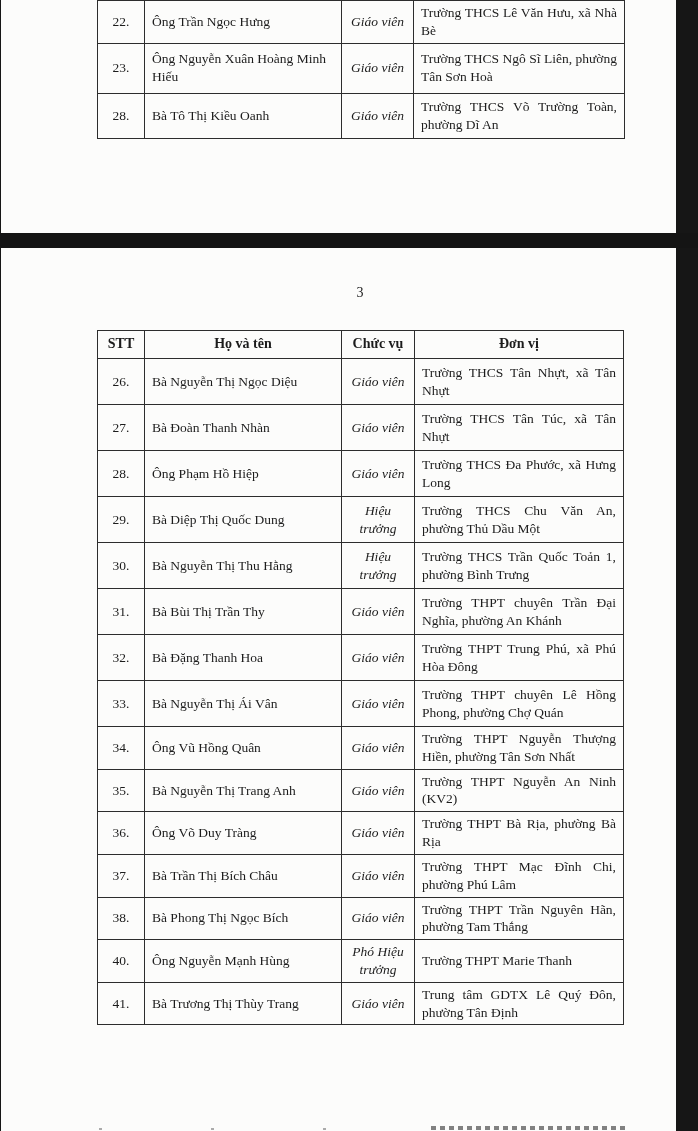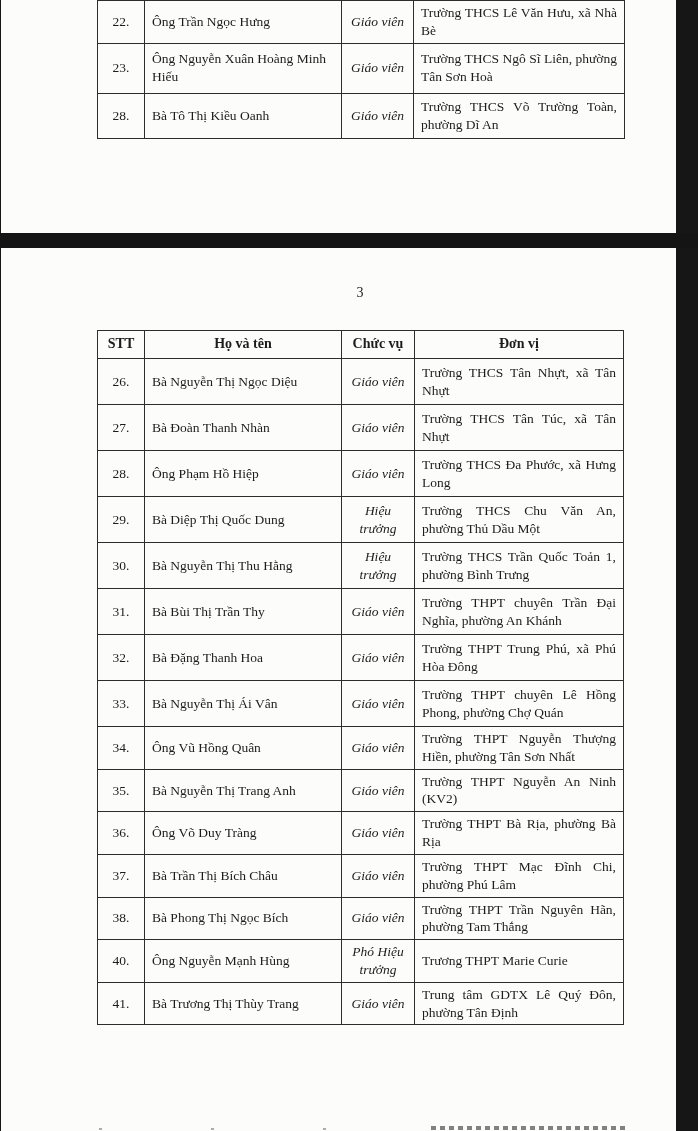--- a/index.html
+++ b/index.html
@@ -203,21 +203,21 @@
           <tr>
             <td class="col-stt">38.</td>
             <td class="col-name">Bà Phong Thị Ngọc Bích</td>
             <td class="col-role">Giáo viên</td>
             <td class="col-unit">Trường THPT Trần Nguyên Hãn, phường Tam Thắng</td>
           </tr>
           <tr>
             <td class="col-stt">40.</td>
             <td class="col-name">Ông Nguyễn Mạnh Hùng</td>
             <td class="col-role">Phó Hiệu trưởng</td>
-            <td class="col-unit">Trương THPT Marie Curie</td>
+            <td class="col-unit">Trường THPT Marie Thanh</td>
           </tr>
           <tr>
             <td class="col-stt">41.</td>
             <td class="col-name">Bà Trương Thị Thùy Trang</td>
             <td class="col-role">Giáo viên</td>
             <td class="col-unit">Trung tâm GDTX Lê Quý Đôn, phường Tân Định</td>
           </tr>
         </tbody>
     </table>
 

